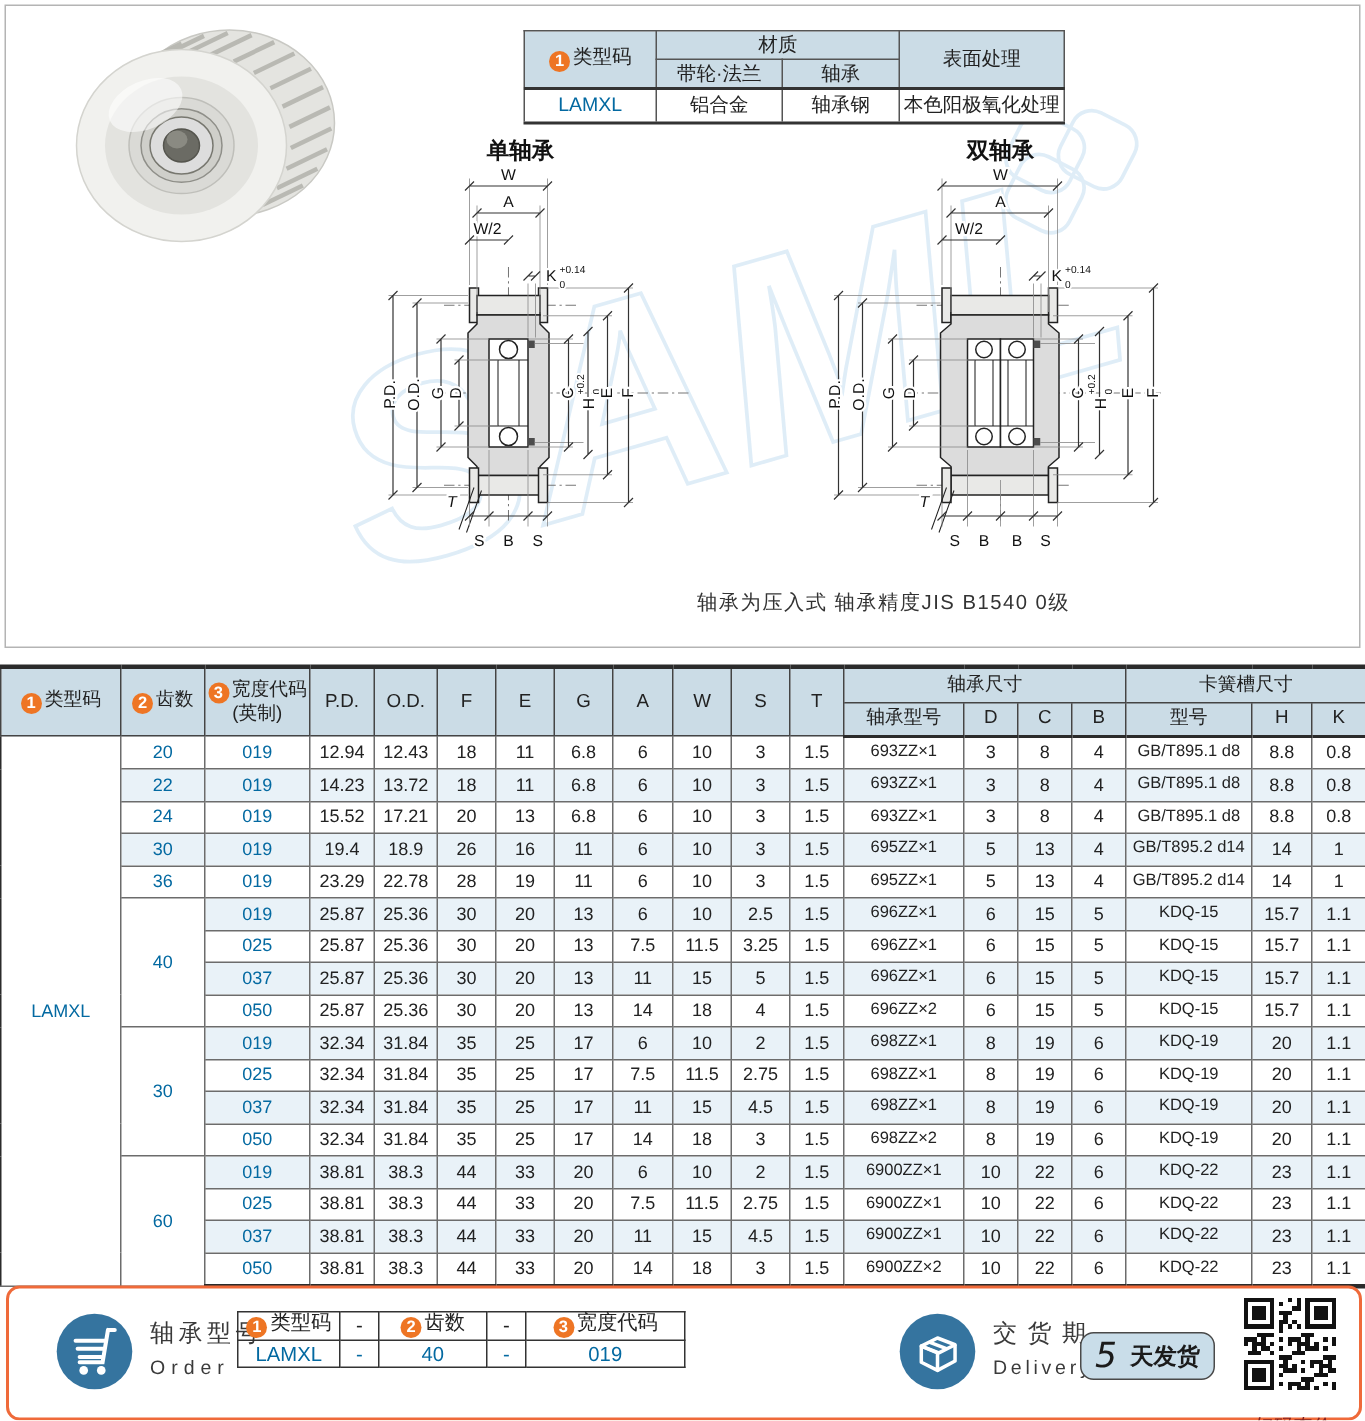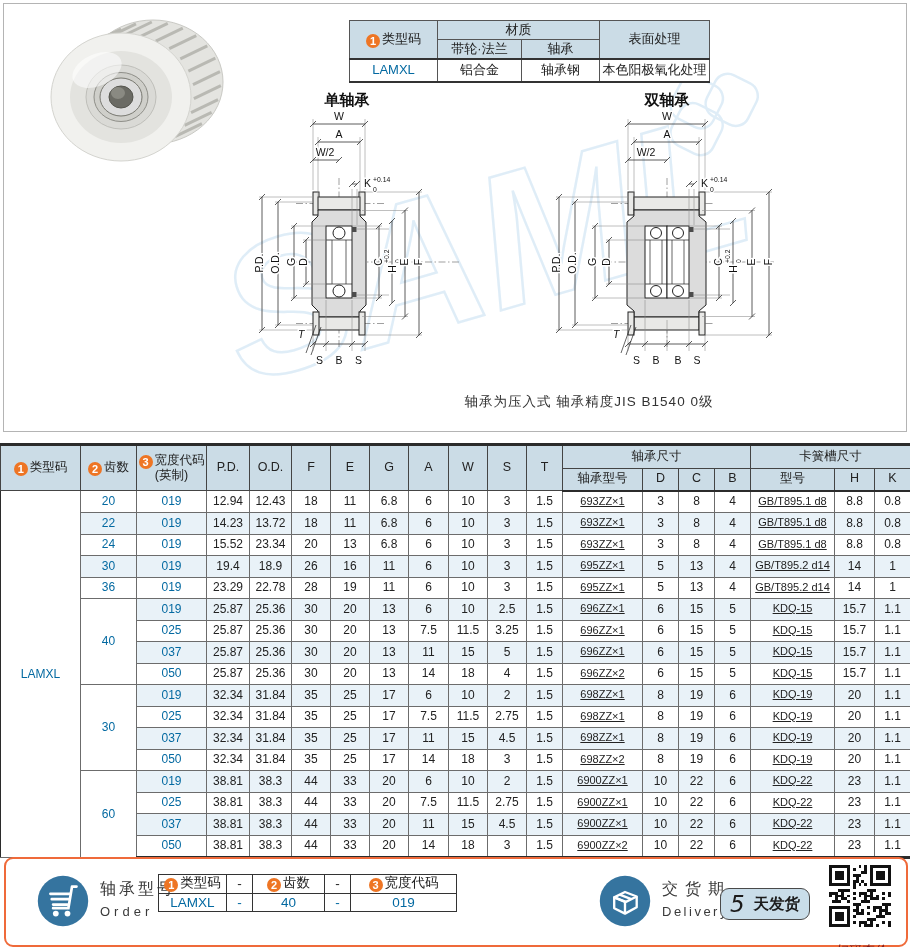--- a/index.html
+++ b/index.html
@@ -46,21 +46,21 @@
   .spec thead tr:first-child th{border-top:3px solid #2b2b2b;}
   .spec thead tr:last-child th{border-bottom:2px solid #2b2b2b;height:21px;}
   .spec th[rowspan]{height:44px;}
   .spec td{height:20.5px;background:#fff;}
   .spec td:first-child{border-left:1.5px solid #2b2b2b;}
   .spec td:last-child,.spec th:last-child{border-right:1.5px solid #2b2b2b;text-align:center;}
   .spec tbody tr.alt td:not(.merged){background:#e9f2f8;}
   .spec td.merged{background:#fff;}
   .spec tbody tr.group-start td{border-top:1.8px solid #4a4a4a;}
   .spec tbody tr:last-child td{border-bottom:3px solid #2b2b2b;}
-  .spec td.small{font-size:11px;text-decoration:underline;}
+  .spec td.small{font-size:11px;}
   
   .footer-box{position:absolute;left:4px;top:857px;width:900px;height:86px;
               border:2px solid #ef6a3a;border-radius:9px;background:#fff;}
   .icon-circle{position:absolute;width:54px;height:54px;}
   .cart-pos{left:30px;top:15px;} .box-pos{left:592px;top:15px;}
   .lbl2{position:absolute;color:#3a3a3a;}
   .order-lbl{left:94px;top:20px;} .deliv-lbl{left:656px;top:20px;}
   .lbl2 .cn{font-size:16px;letter-spacing:3px;}
   .lbl2 .en{font-size:13px;letter-spacing:4px;margin-top:4px;}
   table.ord{position:absolute;left:152px;top:15px;border-collapse:collapse;table-layout:fixed;
@@ -371,21 +371,21 @@
           <td>8</td>
           <td>4</td>
           <td class="small">GB/T895.1 d8</td>
           <td>8.8</td>
           <td>0.8</td>
         </tr>
         <tr class="group-start">
           <td class="blue" rowspan="1">24</td>
           <td class="blue">019</td>
           <td>15.52</td>
-          <td>23.34</td>
+          <td>17.21</td>
           <td>20</td>
           <td>13</td>
           <td>6.8</td>
           <td>6</td>
           <td>10</td>
           <td>3</td>
           <td>1.5</td>
           <td class="small">693ZZ×1</td>
           <td>3</td>
           <td>8</td>

